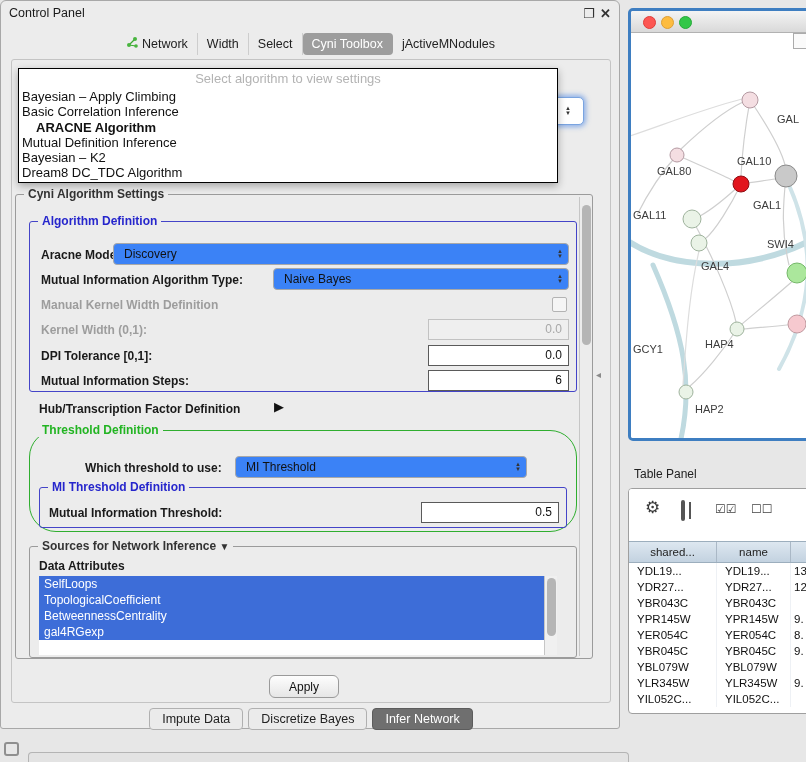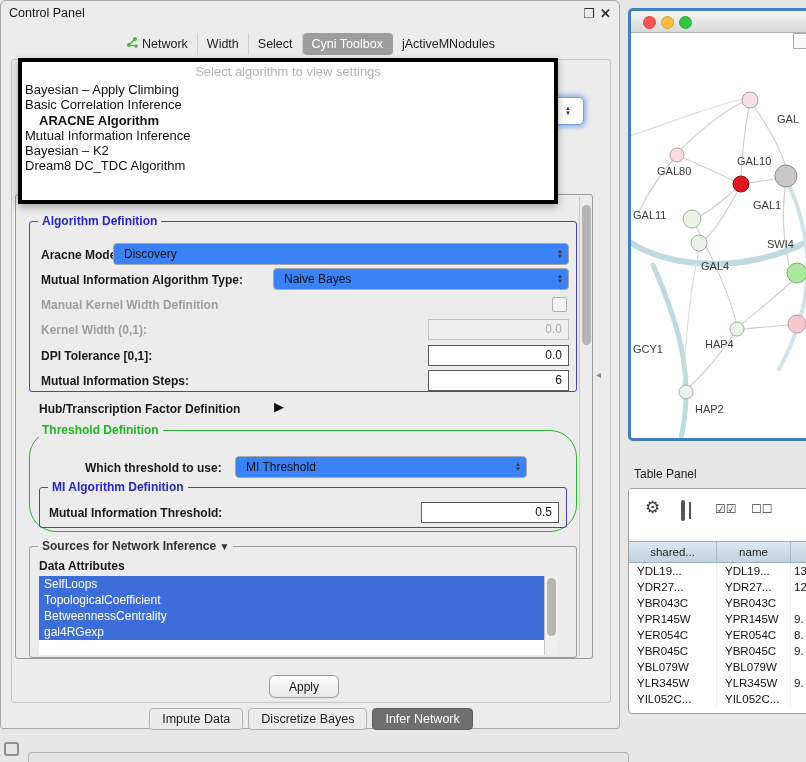--- a/index.html
+++ b/index.html
@@ -16,22 +16,22 @@
   .cp-inner { left:10px; top:58px; width:600px; height:644px; border:1px solid #c4c4c4;
     border-radius:3px; background:#ececec; }
 
   
   .tabs-row { left:0; top:30px; width:620px; height:26px; display:flex; justify-content:center; align-items:center; }
   .tab { padding:4px 9px; font-size:12.5px; color:#222; border-right:1px solid #cdcdcd; display:flex; align-items:center; gap:4px; }
   .tab:last-child { border-right:none; }
   .tab.sel { background:#9d9d9d; color:#fff; border-radius:4px; border-right-color:transparent; }
 
   
-  .algo-overlay { left:17px; top:57px; width:540px; height:146px; background:#fff;
-    border:4px solid #000000; box-shadow:0 3px 8px rgba(0,0,0,.3); z-index:40; overflow:hidden; }
+  .algo-overlay { left:17px; top:67px; width:540px; height:115px; background:#fff;
+    border:1px solid #000000; box-shadow:0 3px 8px rgba(0,0,0,.3); z-index:40; overflow:hidden; }
   .algo-ph { text-align:center; color:#b3b3b3; font-size:13px; height:20px; line-height:20px; }
   .algo-item { font-size:13px; line-height:15.3px; padding-left:3px; color:#111; }
   .algo-item.sel { font-weight:bold;margin-left:14px; }
 
   
   .combo-frag { left:551px; top:96px; width:32px; height:28px; background:#fff; z-index:30;
     border:1px solid #7aa4e0; border-radius:5px; box-shadow:0 0 5px 2px rgba(100,150,230,.7);
     display:flex; align-items:center; justify-content:center; }
 
   
@@ -155,21 +155,21 @@
         <span>▼</span>
     </span>
   </div>
 
   <div class="abs algo-overlay">
     <div class="algo-ph">Select algorithm to view settings</div>
     <div>
         <div class="algo-item">Bayesian – Apply Climbing</div>
         <div class="algo-item">Basic Correlation Inference</div>
         <div class="algo-item sel">ARACNE Algorithm</div>
-        <div class="algo-item">Mutual Information Inference</div>
+        <div class="algo-item">Mutual Definition Inference</div>
         <div class="algo-item">Bayesian – K2</div>
         <div class="algo-item">Dream8 DC_TDC Algorithm</div>
       </div>
   </div>
 
   <div class="abs group g-gray" style="left:14px; top:193px; width:578px; height:465px;">
     <span class="gtitle">Cyni Algorithm Settings</span>
   </div>
 
   <div class="abs sbar" style="left:578px; top:196px; width:13px; height:459px;">
@@ -219,21 +219,21 @@
   <span class="abs lbl" style="left:84px; top:460px;">Which threshold to use:</span>
   <div class="abs combo" style="left:234px; top:455px; width:292px;">
     <span class="cval">MI Threshold</span>
     <span class="spin">
         <span>▲</span>
         <span>▼</span>
       </span>
   </div>
 
   <div class="abs group g-blue" style="left:38px; top:486px; width:528px; height:41px;">
-    <span class="gtitle">MI Algorithm Definition</span>
+    <span class="gtitle">MI Threshold Definition</span>
   </div>
   <span class="abs lbl" style="left:48px; top:505px;">Mutual Information Threshold:</span>
   <div class="abs tfield" style="left:420px; top:501px; width:138px; height:21px;">0.5</div>
 
   <div class="abs group g-gray" style="left:28px; top:545px; width:548px; height:112px;">
     <span class="gtitle">
       <span>Sources for Network Inference</span>
       <span style="font-size:10px;">▼</span>
     </span>
   </div>

